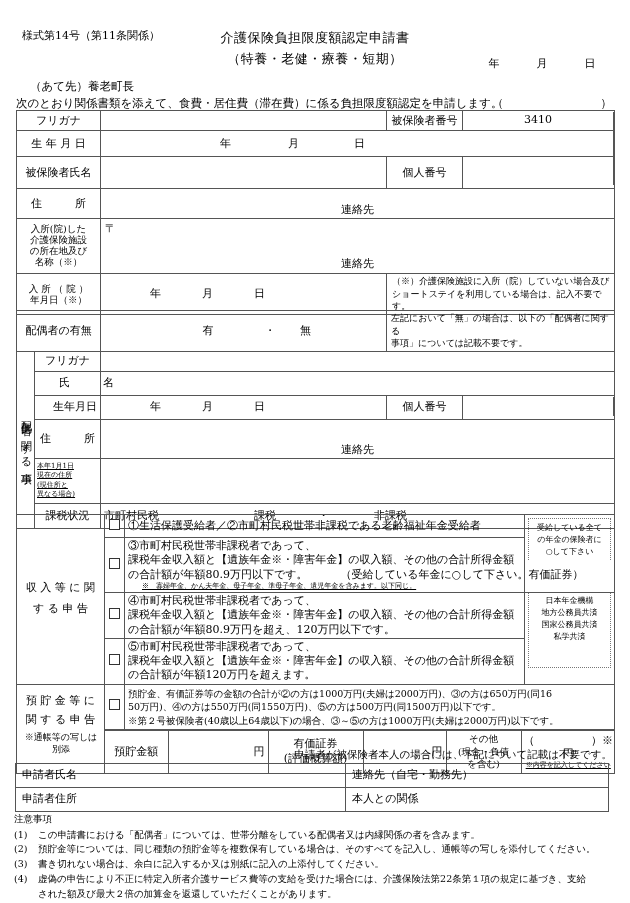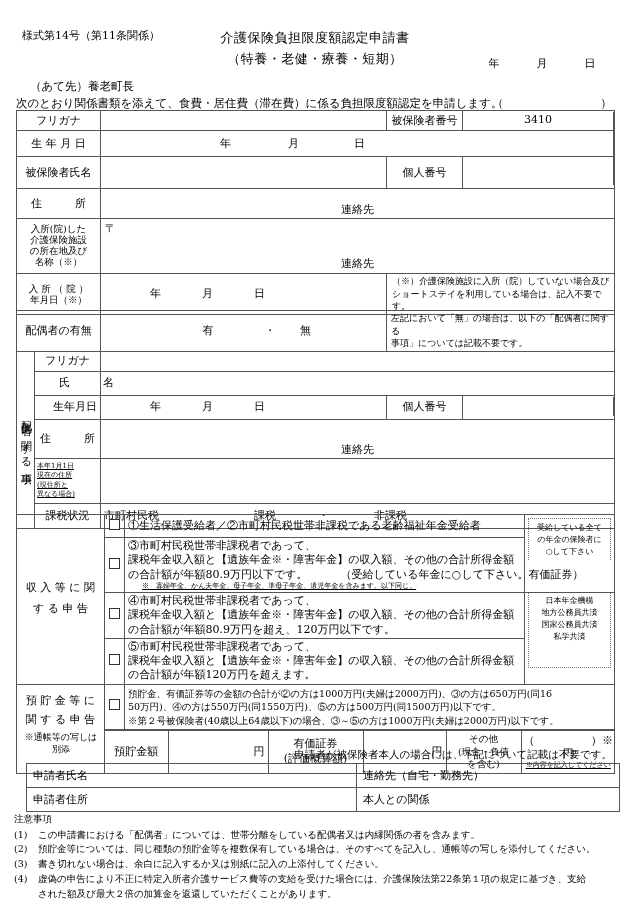--- a/index.html
+++ b/index.html
@@ -484,21 +484,21 @@
               </tr>
             </tbody>
           </table>
         </td>
       </tr>
     </tbody>
   </table>
 
   <div id="center-note">申請者が被保険者本人の場合には、下記について記載は不要です。</div>
 
-  <table class="grid" id="tbl-applicant" style="left:26px; top:763px; width:593px;">
+  <table class="grid" id="tbl-applicant" style="left:15px; top:763px; width:593px;font-family:Liberation Mono, monospace;">
     <colgroup>
       <col style="width:330px">
         <col style="width:263px">
     </colgroup>
     <tbody>
       <tr>
         <td style="height:21px; padding-left:6px;">
           <span>申請者氏名</span>
         </td>
         <td style="padding-left:6px;">

